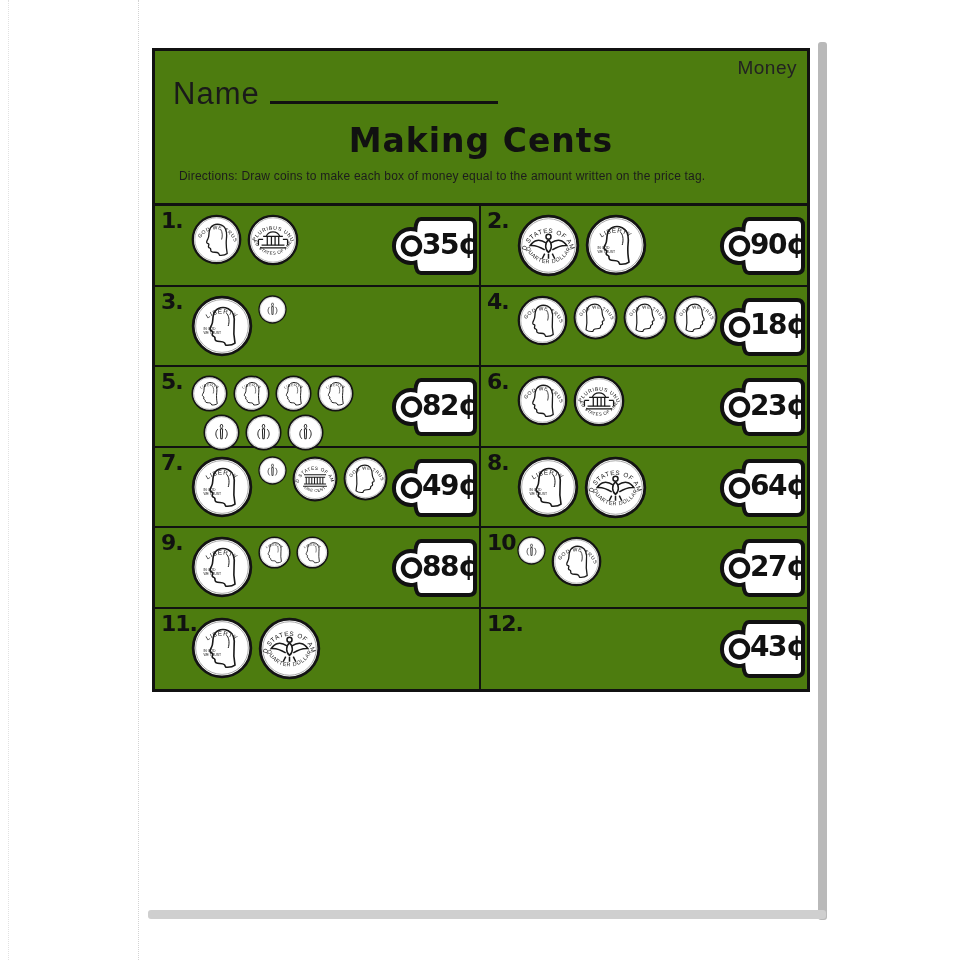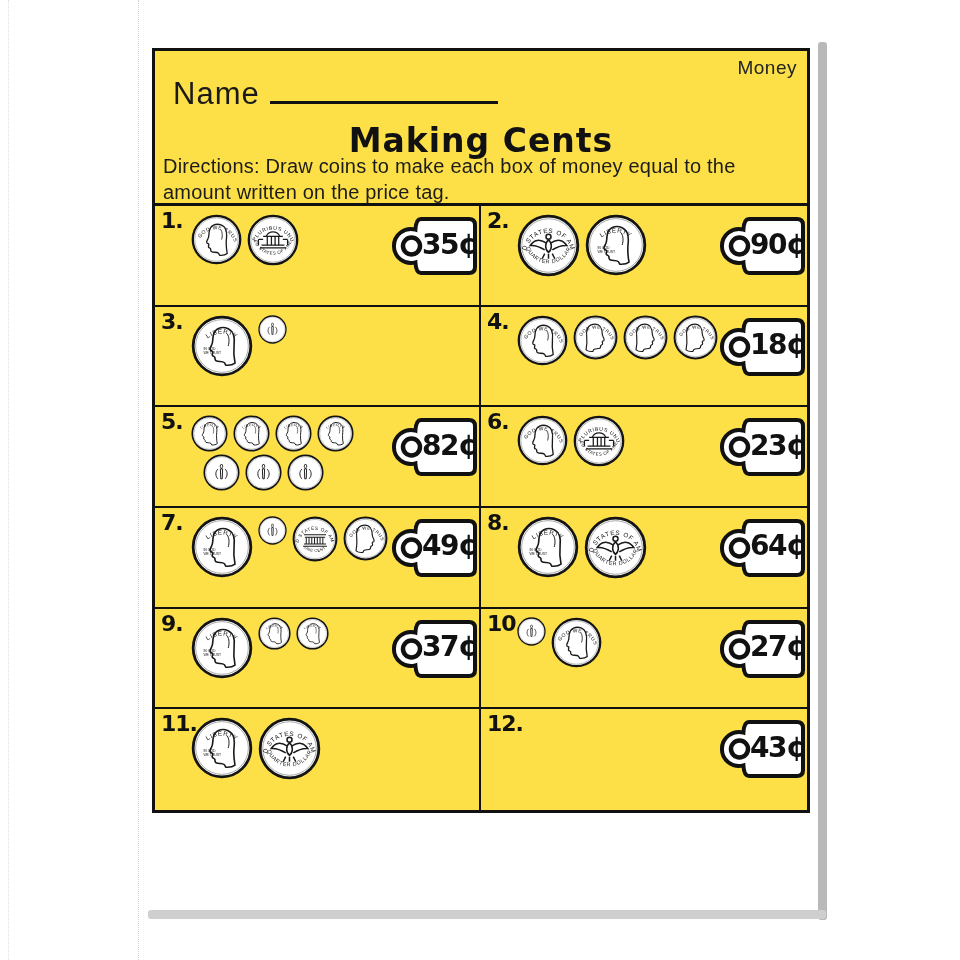--- a/index.html
+++ b/index.html
@@ -4,30 +4,30 @@
 <style>
   html,body{margin:0;padding:0;}
   body{width:960px;height:960px;background:#ffffff;position:relative;overflow:hidden;
        font-family:"Liberation Sans",sans-serif;color:#111;}
   .scanline{position:absolute;top:0;bottom:0;width:0;border-left:1px dotted #c9c9c9;}
   .scanline.l1{left:8px;opacity:.55;}
   .scanline.l2{left:138px;opacity:.8;}
   .shadow-right{position:absolute;left:818px;top:42px;width:9px;height:878px;background:#b9b9b9;border-radius:3px;}
   .shadow-bottom{position:absolute;left:148px;top:910px;width:678px;height:9px;background:#cfcfcf;border-radius:3px;}
 
-  .sheet{position:absolute;left:152px;top:48px;width:658px;height:765px;background:#fde047;
+  .sheet{position:absolute;left:152px;top:48px;width:658px;height:644px;background:#4d7c0f;
          border:3px solid #111;box-sizing:border-box;}
 
   .hdr{position:absolute;left:0;top:0;right:0;height:152px;}
   .corner{position:absolute;top:6px;right:10px;font-size:19px;letter-spacing:.5px;color:#222;}
   .name-row{position:absolute;top:20px;left:18px;font-size:31px;letter-spacing:1px;color:#1a1a1a;}
   .name-line{display:inline-block;width:228px;border-bottom:3.5px solid #111;height:30px;margin-left:10px;}
   .title{position:absolute;top:58px;left:0;right:0;text-align:center;margin:12px;
          font-family:"DejaVu Sans",sans-serif;font-weight:bold;font-size:33px;letter-spacing:1px;}
-  .dirs{position:absolute;top:102px;left:8px;right:6px;margin:0;font-size:20px;line-height:1.32;
+  .dirs{position:absolute;top:102px;left:8px;right:6px;margin:16px;font-size:12px;line-height:1.32;
         letter-spacing:.2px;color:#1c1c1c;}
 
   .grid{position:absolute;left:0;right:0;top:152px;bottom:0;display:grid;
         grid-template-columns:1fr 1fr;grid-template-rows:repeat(6,1fr);border-top:3px solid #111;}
   .cell{position:relative;border-right:2.5px solid #111;border-bottom:2.5px solid #111;box-sizing:border-box;}
   .cell:nth-child(2n){border-right:none;}
   .cell:nth-last-child(-n+2){border-bottom:none;}
 
   .num{position:absolute;top:2px;left:6px;font-family:"DejaVu Sans",sans-serif;font-weight:bold;
        font-size:22px;letter-spacing:-1px;}
@@ -505,21 +505,21 @@
               <path d="M60 22 C48 17 38 23 36 33 C34.5 40 36 44 33 49 C31 52.5 30 54 31 56 C32.5 58.5 35 57.5 35 59.5 C35 62 33.5 63 34.5 65 C35.5 67 38 66.5 38.5 68.5 C39 70.5 38 72 40 73.5 C44 76.5 50 73.5 54 77 L56 81 C62 81.5 68 80 71 77.5 C69 67 68.5 58 69.5 48 C71 35 69 26 60 22 Z" fill="none" stroke="#1a1a1a" stroke-width="2.6" stroke-linejoin="round"></path>
               <path d="M58 30 C62 35 62 44 60 50" fill="none" stroke="#1a1a1a" stroke-width="1.6"></path>
             </svg>
           </div>
         </div>
     <div class="tag">
       <svg viewBox="0 0 94 62">
         <path d="M 34 4 H 82 Q 88 4 88 10 V 52 Q 88 58 82 58 H 34 Q 29 58 28.4 47.4 A 17 17 0 1 1 28.4 14.6 Q 29 4 34 4 Z" fill="#fff" stroke="#111" stroke-width="4"></path>
         <circle cx="24.5" cy="31" r="8.5" fill="#fff" stroke="#111" stroke-width="4.5"></circle>
       </svg>
-      <span class="price">37¢</span>
+      <span class="price">88¢</span>
     </div>
   </div>
       <div class="cell">
     <span class="num">10.</span>
     <div class="coins">
           <div class="coin-row">
             <svg class="coin" width="29" height="29" viewBox="0 0 100 100">
               <circle cx="50" cy="50" r="46.5" fill="#fff" stroke="#141414" stroke-width="4.5"></circle>
               <circle cx="50" cy="50" r="42.5" fill="none" stroke="#777" stroke-width="1"></circle>
               <g fill="none" stroke="#1a1a1a" stroke-width="2.6">

